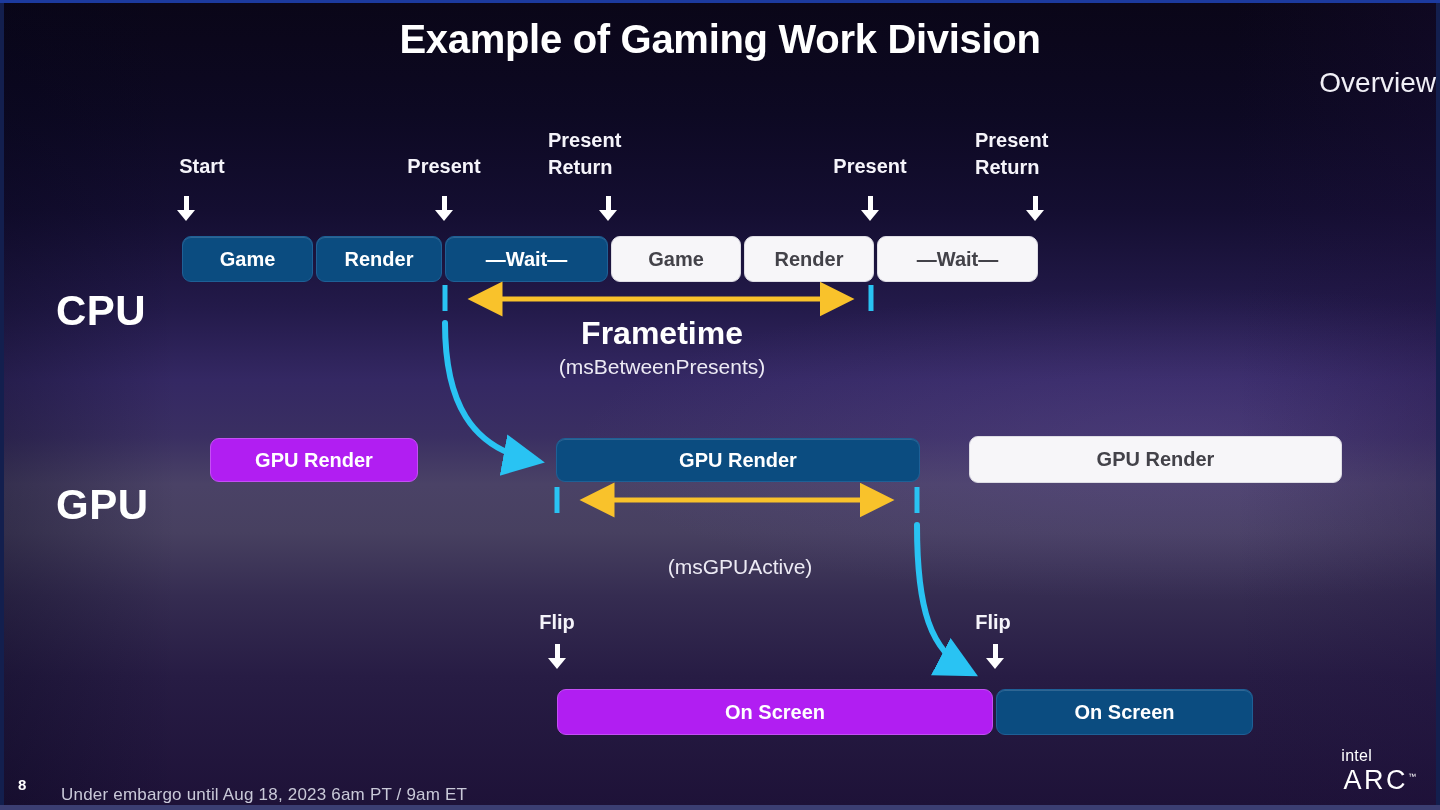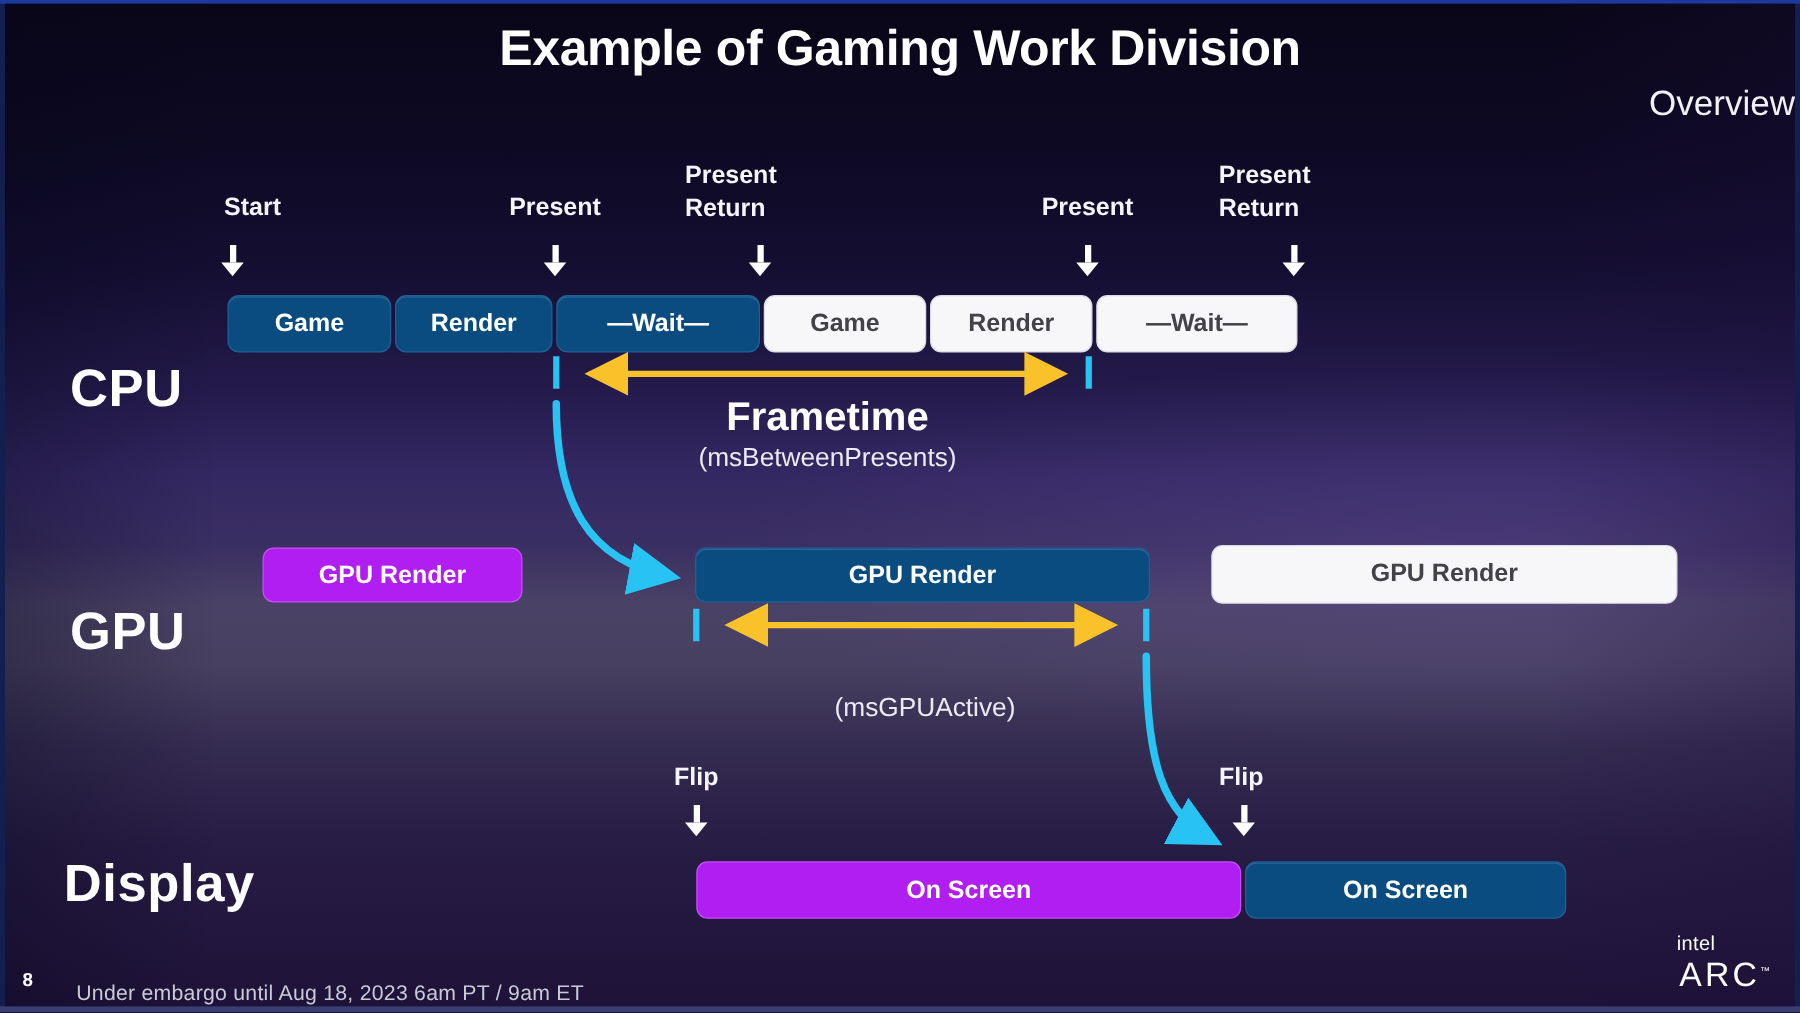--- a/index.html
+++ b/index.html
@@ -87,21 +87,20 @@
         <div class="stem"></div>
         <div class="head"></div>
       </div>
     <div class="abs darr" style="left:1031px;top:193px;">
         <div class="stem"></div>
         <div class="head"></div>
       </div>
 
     <div class="abs row-label" style="left:52px;top:284px;">CPU</div>
     <div class="abs row-label" style="left:52px;top:478px;">GPU</div>
-    <div class="abs row-label" style="left:47px;top:680px;">Display</div>
 
     <div class="abs box blue" style="left:178px;top:233px;width:131px;">Game</div>
     <div class="abs box blue" style="left:312px;top:233px;width:126px;">Render</div>
     <div class="abs box blue" style="left:441px;top:233px;width:163px;">—Wait—</div>
     <div class="abs box white" style="left:607px;top:233px;width:130px;">Game</div>
     <div class="abs box white" style="left:740px;top:233px;width:130px;">Render</div>
     <div class="abs box white" style="left:873px;top:233px;width:161px;">—Wait—</div>
 
     <div class="abs metric-title" style="left:658px;top:312px;">Frametime</div>
     <div class="abs metric-sub" style="left:658px;top:352px;">(msBetweenPresents)</div>

